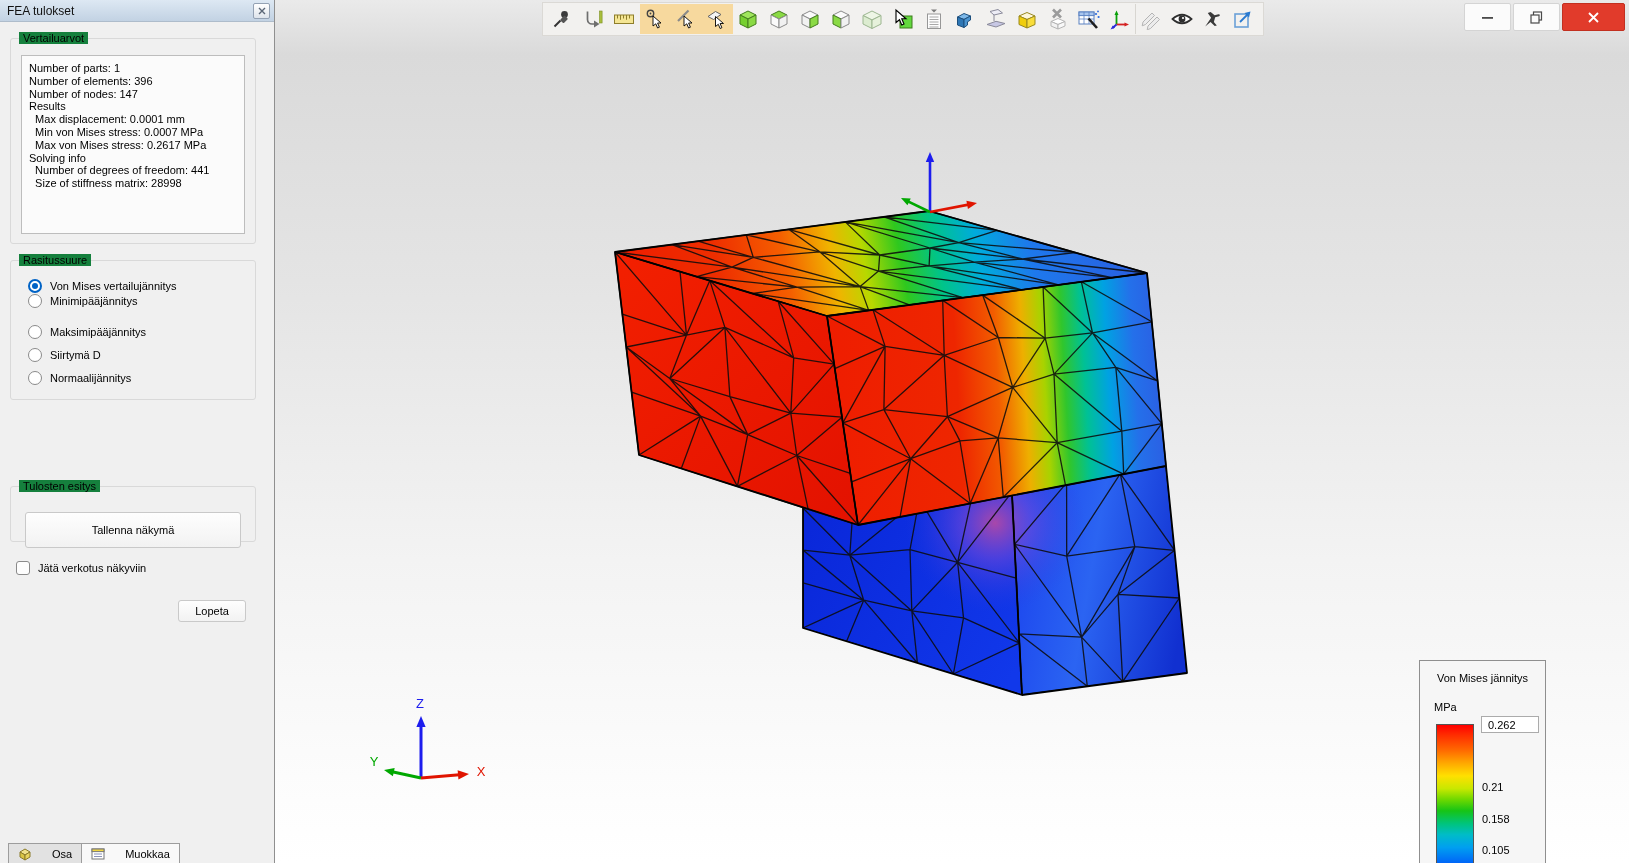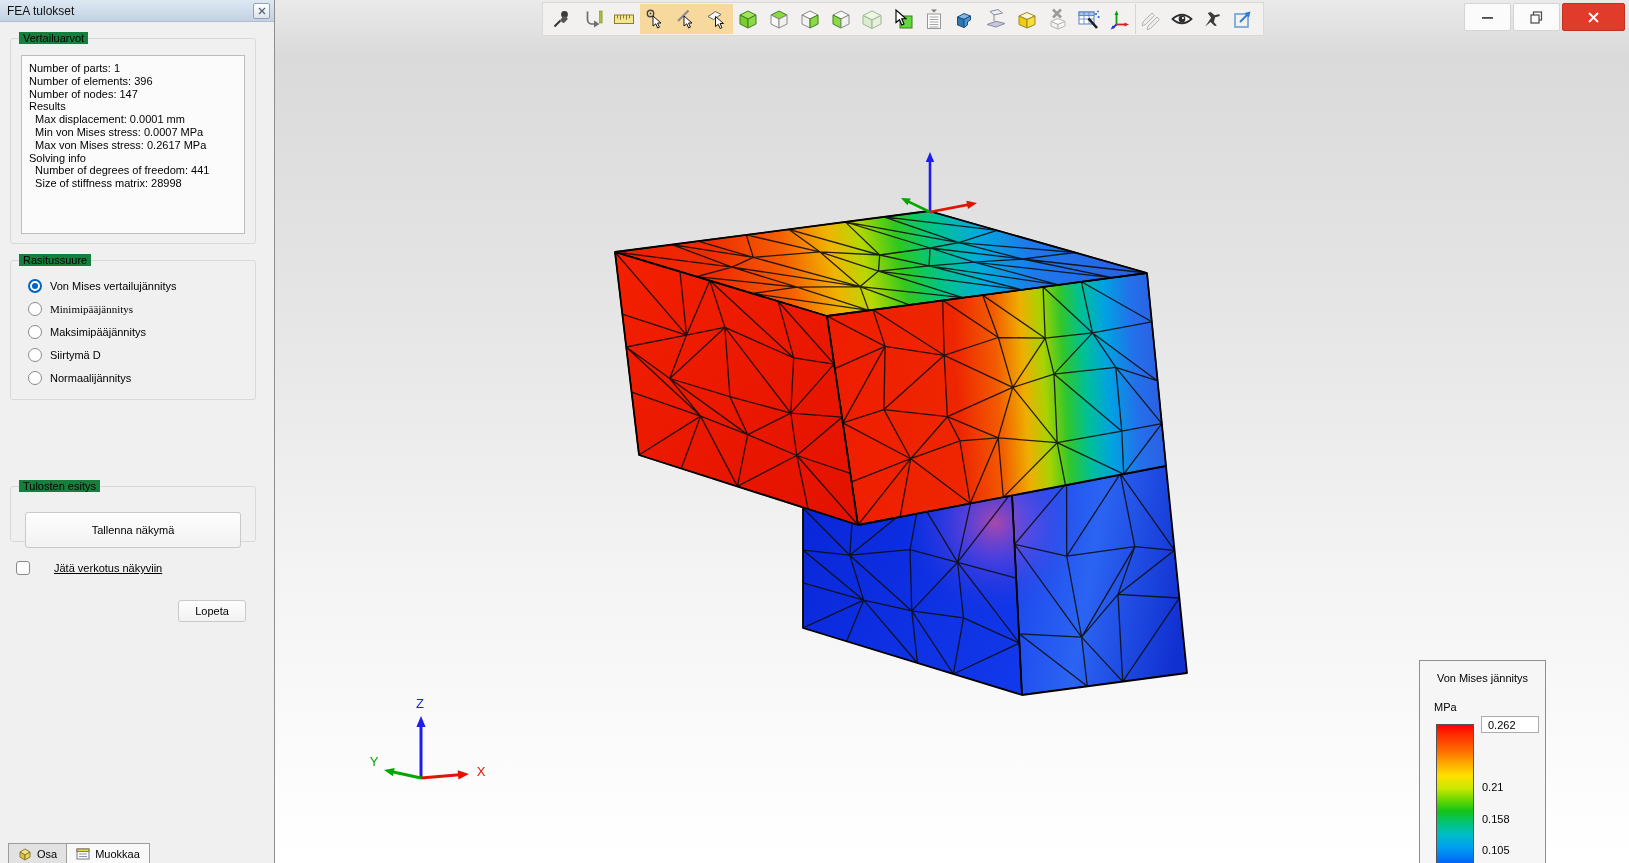--- a/index.html
+++ b/index.html
@@ -29,26 +29,26 @@
   .radio.sel::after { content:''; position:absolute; left:2px; top:2px; width:6px; height:6px; border-radius:50%; background:#0063c6; }
   #slider-track { position:absolute; left:15px; right:20px; top:21px; height:5px;
     background:#e9e9e7; border:1px solid #d2d2d0; border-radius:2px; }
   #slider-thumb { position:absolute; left:20px; top:12px; width:11px; height:20px; background:#1168c6;
     clip-path:polygon(0 0,100% 0,100% 62%,50% 100%,0 62%); cursor:pointer; }
   .slider-tick { position:absolute; top:36px; width:1px; height:4px; background:#9a9a9a; }
   .btn { background:linear-gradient(180deg,#fefefe,#f2f2f2); border:1px solid #c9c9c9; border-radius:3px;
     font-family:"Liberation Sans",sans-serif; font-size:11px; color:#000; display:flex; align-items:center; justify-content:center; cursor:pointer; }
   #save-view-btn { position:absolute; left:14px; top:17px; width:216px; height:36px;margin-top:8px; }
   #quit-btn { position:absolute; left:178px; top:600px; width:68px; height:22px; }
-  #mesh-check-row { position:absolute; left:16px; top:561px; display:flex; align-items:center; gap:24px;text-decoration:underline; }
+  #mesh-check-row { position:absolute; left:16px; top:561px; display:flex; align-items:center; gap:8px; }
   #mesh-checkbox { width:14px; height:14px; background:#fdfdfd; border:1px solid #8a8a8a; border-radius:3px; cursor:pointer; }
 
   
   #doc-tabs { position:absolute; left:8px; bottom:0; display:flex; z-index:30; }
-  .doc-tab { height:20px; display:flex; align-items:center; gap:5px; padding:0 9px;
+  .doc-tab { height:20px; display:flex; align-items:center; gap:20px; padding:0 9px;
     border:1px solid #9d9d9d; border-bottom:none; cursor:pointer; }
   .doc-tab.t-osa { background:#e2e2e2; }
   .doc-tab.t-muokkaa { background:#f9f9f9; border-left:none; }
 
   
   #toolbar { position:absolute; left:542px; top:2px; width:722px; height:34px;
     background:#f2f1ef; border:1px solid #dbd9d5; display:flex; align-items:center; padding:0 4px; z-index:20; }
   #toolbar-highlight { position:absolute; left:97px; top:1px; width:93px; height:30px; background:#f7d99e; }
   .tbi { position:relative; width:31px; height:30px; display:flex; align-items:center; justify-content:center; cursor:pointer; }
   .tbi.sep { border-left:1px solid #d8d6d1; }
@@ -382,21 +382,21 @@
         <div class="rline">  Size of stiffness matrix: 28998</div>
       </div>
     </div>
 
     <div class="groupbox" style="top:260px; height:140px;">
       <span class="grouplabel">Rasitussuure</span>
       <div class="radio-row" style="top:17px;">
           <span class="radio sel"></span>
           <span>Von Mises vertailujännitys</span>
         </div>
-      <div class="radio-row" style="top:40px;font-family:Liberation Serif, serif;">
+      <div class="radio-row" style="top:32px;">
           <span class="radio"></span>
           <span>Minimipääjännitys</span>
         </div>
       <div class="radio-row" style="top:63px;">
           <span class="radio"></span>
           <span>Maksimipääjännitys</span>
         </div>
       <div class="radio-row" style="top:86px;text-align:center;">
           <span class="radio"></span>
           <span>Siirtymä D</span>

